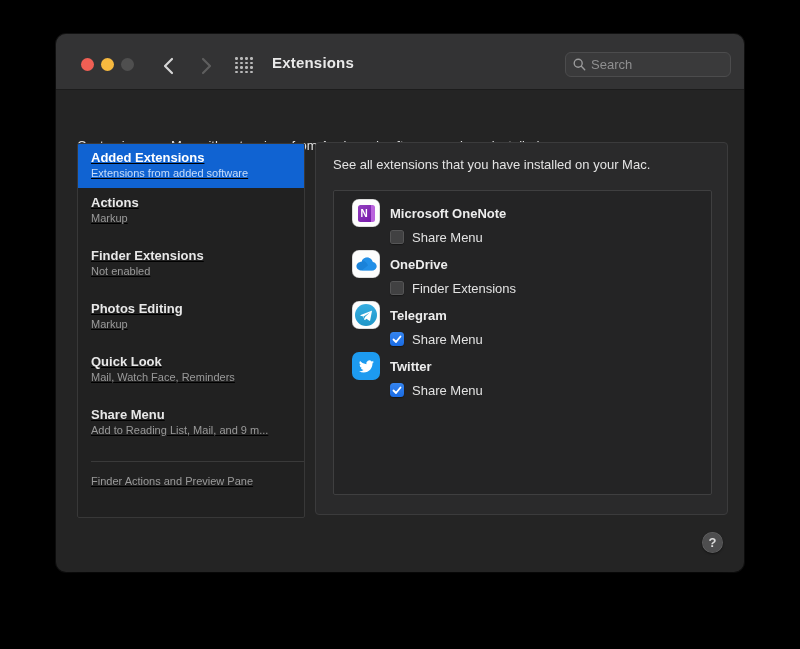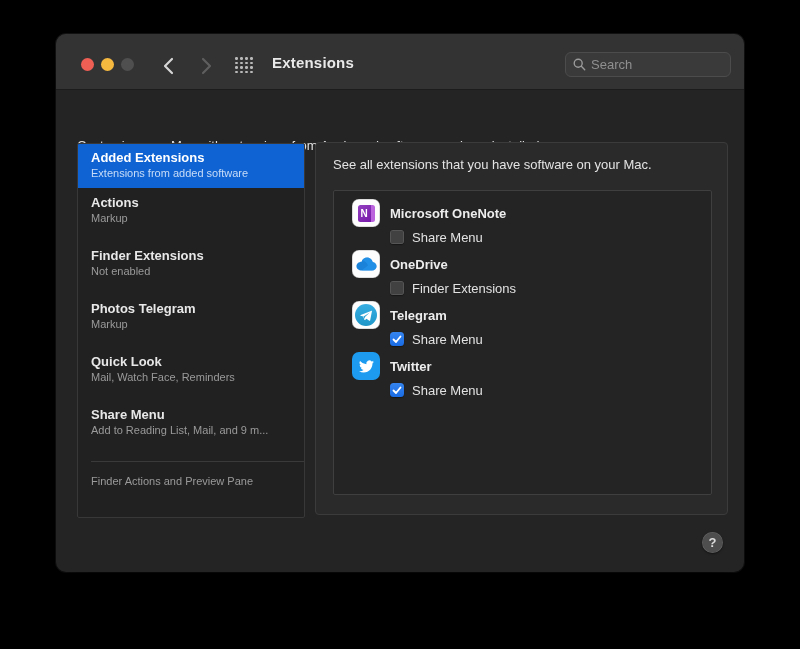--- a/index.html
+++ b/index.html
@@ -51,21 +51,21 @@
 
   
   .intro { position: absolute; left: 21px; top: 104px; font-size: 13px; color: #e0e0e0; }
 
   
   .sidebar {
     position: absolute; left: 21px; top: 109px; width: 228px; height: 375px;
     background: #212121; border: 1px solid #383838; border-radius: 2px;
     overflow: hidden;
   }
-  .side-item { padding: 6px 10px 16px 13px; cursor: default; }
+  .side-item { padding: 6px 10px 16px 13px; cursor: default; text-decoration: underline; }
   .side-item .si-title { font-size: 13px; font-weight: bold; color: #e8e8e8; line-height: 17px; white-space: nowrap; overflow: hidden; }
   .side-item .si-sub   { font-size: 11px; color: #9a9a9a; line-height: 14px; white-space: nowrap; overflow: hidden; text-overflow: ellipsis; }
   .side-item.selected { background: var(--accent-blue, #1063d2); padding-top: 5px; padding-bottom: 8px; }
   .side-item.selected .si-title { color: #ffffff; }
   .side-item.selected .si-sub   { color: #c7dcf8; }
   .side-item + .side-item { margin-top: 0; }
   .side-divider { height: 1px; background: #3a3a3a; margin: 8px 0 6px 13px; }
 
   
   .content-panel {
@@ -180,39 +180,39 @@
       </div>
       <div class="side-item">
         <div class="si-title">Actions</div>
         <div class="si-sub">Markup</div>
       </div>
       <div class="side-item">
         <div class="si-title">Finder Extensions</div>
         <div class="si-sub">Not enabled</div>
       </div>
       <div class="side-item">
-        <div class="si-title">Photos Telegram</div>
+        <div class="si-title">Photos Editing</div>
         <div class="si-sub">Markup</div>
       </div>
       <div class="side-item">
         <div class="si-title">Quick Look</div>
         <div class="si-sub">Mail, Watch Face, Reminders</div>
       </div>
       <div class="side-item">
         <div class="si-title">Share Menu</div>
         <div class="si-sub">Add to Reading List, Mail, and 9 m...</div>
       </div>
       <div class="side-divider"></div>
       <div class="side-item">
         <div class="si-sub">Finder Actions and Preview Pane</div>
       </div>
     </div>
 
     <div class="content-panel">
-      <div class="content-header">See all extensions that you have software on your Mac.</div>
+      <div class="content-header">See all extensions that you have installed on your Mac.</div>
 
       <div class="ext-box">
 
         <div class="ext-block">
           <div class="ext-head">
             <span class="appicon white-tile">
               <span class="onenote-glyph">
                 <span class="n-body">N</span>
                 <span class="n-tab"></span>
               </span>

